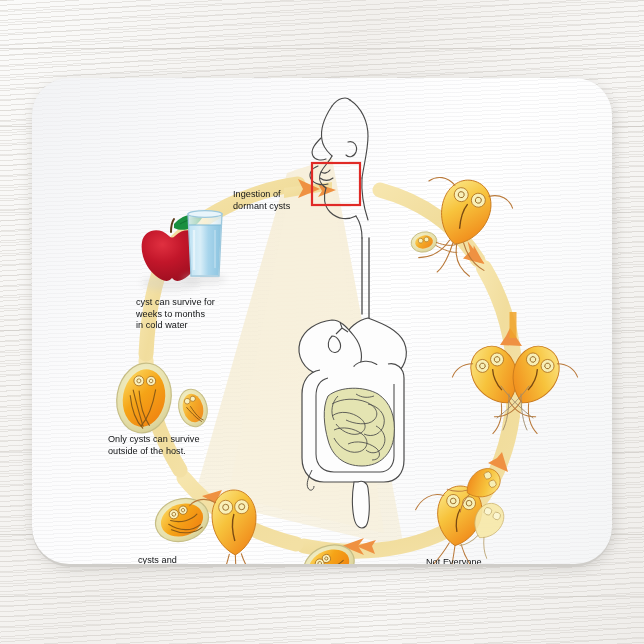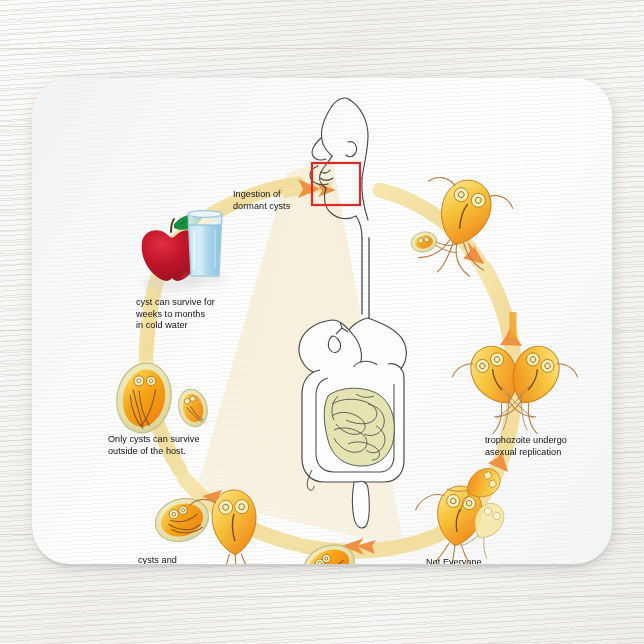--- a/index.html
+++ b/index.html
@@ -508,22 +508,20 @@
           </g>
         </g>
 
       </svg>
     </div>
 
     <div class="cap c-ingestion">Ingestion of
 dormant cysts</div>
 
 
-    <div class="cap c-replication">trophozoite undergo
-asexual replication</div>
 
     <div class="cap c-symptoms">Not Everyone
 exhibit symptoms.</div>
 
     <div class="cap c-feces">cysts and
 trophozoites
 expelled in
 the feces</div>
 
     <div class="cap c-onlycysts">Only cysts can survive

